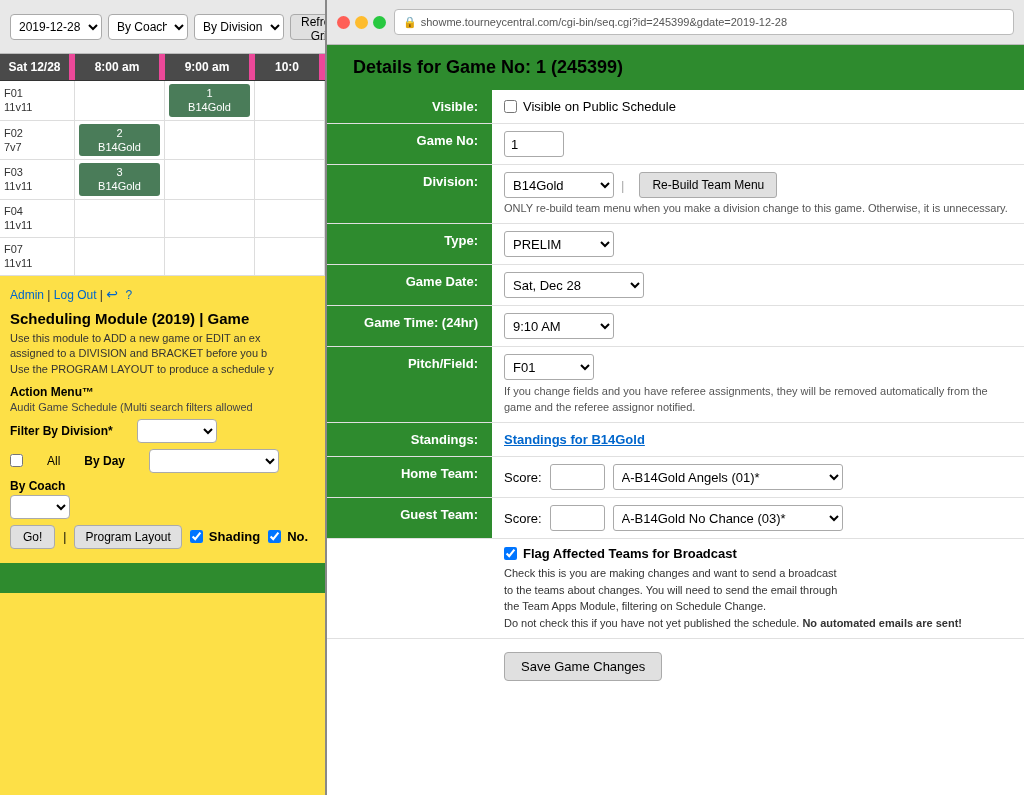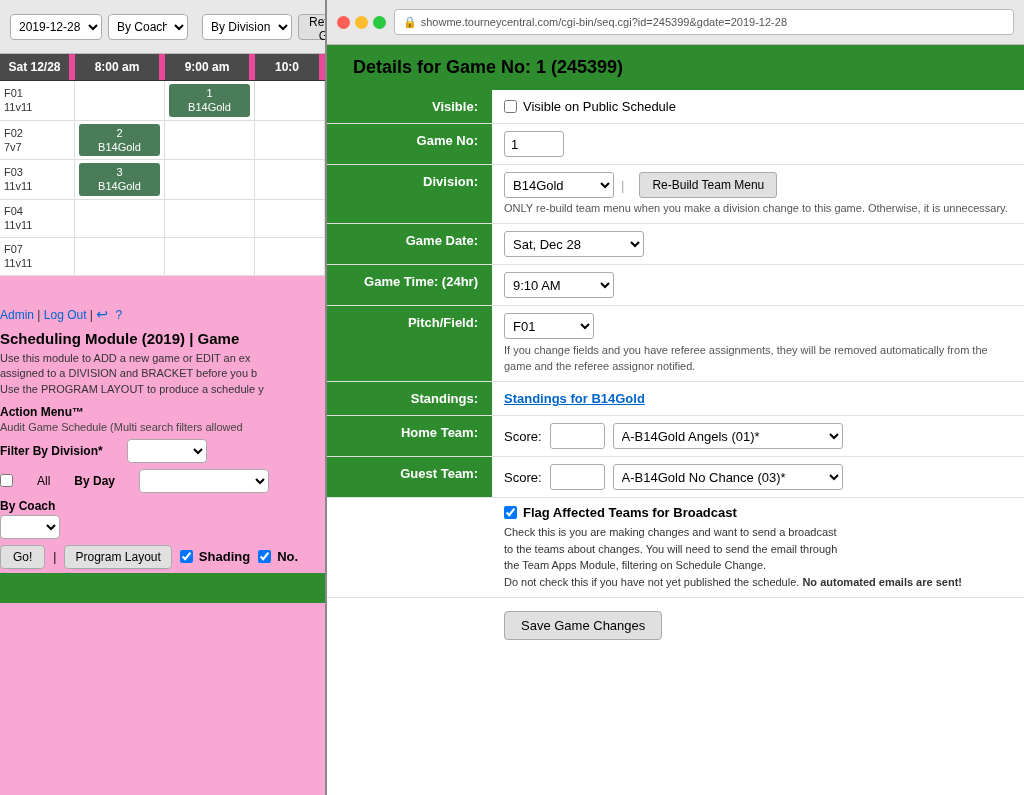--- a/index.html
+++ b/index.html
@@ -4,21 +4,21 @@
   <style>
     * { box-sizing: border-box; margin: 0; padding: 0; }
     body { font-family: -apple-system, BlinkMacSystemFont, 'Helvetica Neue', Arial, sans-serif; font-size: 13px; background: #c0c0c0; width: 1024px; height: 795px; overflow: hidden; position: relative; }
 
     
     .left-panel {
       position: absolute;
       left: 0; top: 0;
       width: 325px;
       height: 795px;
-      background: #f9a8d4;
+      background: #fde047;
       overflow: hidden;
     }
 
     
     .toolbar {
       background: #e8e8e8;
       border-bottom: 1px solid #bbb;
       padding: 8px 10px;
       display: flex;
       align-items: center;
@@ -28,21 +28,21 @@
     .toolbar select, .toolbar input[type="text"] {
       height: 26px;
       border: 1px solid #aaa;
       border-radius: 4px;
       background: white;
       padding: 0 4px;
       font-size: 12px;
     }
     .date-select { width: 105px; }
     .coach-select { width: 80px; }
-    .division-select { width: 102px; margin-left: 8px; }
+    .division-select { width: 102px; }
     .toolbar button {
       height: 26px;
       padding: 0 10px;
       background: #e0e0e0;
       border: 1px solid #aaa;
       border-radius: 4px;
       font-size: 12px;
       cursor: pointer;
     }
 
@@ -89,23 +89,22 @@
       line-height: 1.3;
     }
     .row-label {
       font-size: 11px;
       color: #333;
       line-height: 1.3;
     }
 
     
     .sidebar-info {
-      padding: 0;
+      padding: 10px;
       font-size: 12px;
-      margin-top: 30px;
     }
     .sidebar-links { color: #0066cc; margin-bottom: 8px; }
     .sidebar-links a { color: #0066cc; text-decoration: none; cursor: pointer; }
     .sidebar-links span { color: #333; }
     .sidebar-title { font-size: 15px; font-weight: bold; color: #000; margin-bottom: 4px; }
     .sidebar-desc { font-size: 11px; color: #333; line-height: 1.4; margin-bottom: 8px; }
     .sidebar-label { font-weight: bold; font-size: 12px; margin-bottom: 2px; }
     .sidebar-sub { font-size: 11px; color: #444; margin-bottom: 6px; }
     .filter-row { display: flex; align-items: center; gap: 24px; margin-bottom: 6px; }
     .filter-label { font-weight: bold; font-size: 12px; }
@@ -475,20 +474,28 @@
             <select style="width:110px;">
               <option value="B14Gold">B14Gold</option>
             </select>
             <span style="color:#aaa; margin: 0 3px;">|</span>
             <button class="rebuild-btn">Re-Build Team Menu</button>
           </div>
           <div class="division-note">ONLY re-build team menu when you make a division change to this game. Otherwise, it is unnecessary.</div>
         </td>
       </tr>
 
+      <tr>
+        <td class="label-cell">Type:</td>
+        <td class="value-cell">
+          <select style="width:110px;">
+            <option value="PRELIM">PRELIM</option>
+          </select>
+        </td>
+      </tr>
 
       <tr>
         <td class="label-cell">Game Date:</td>
         <td class="value-cell">
           <select style="width:140px;">
             <option value="Sat, Dec 28">Sat, Dec 28</option>
           </select>
         </td>
       </tr>
 

